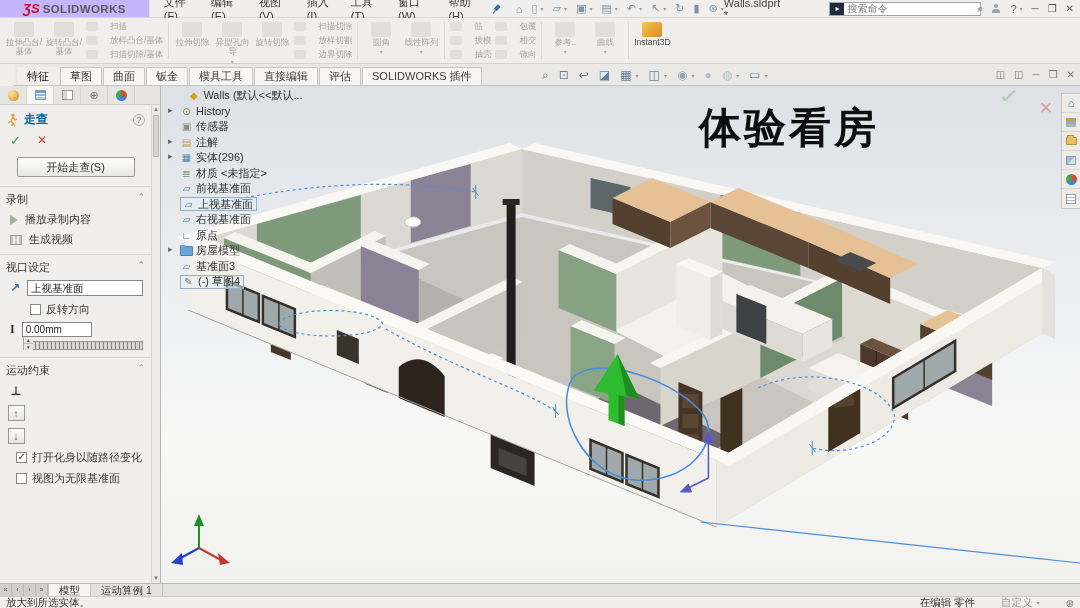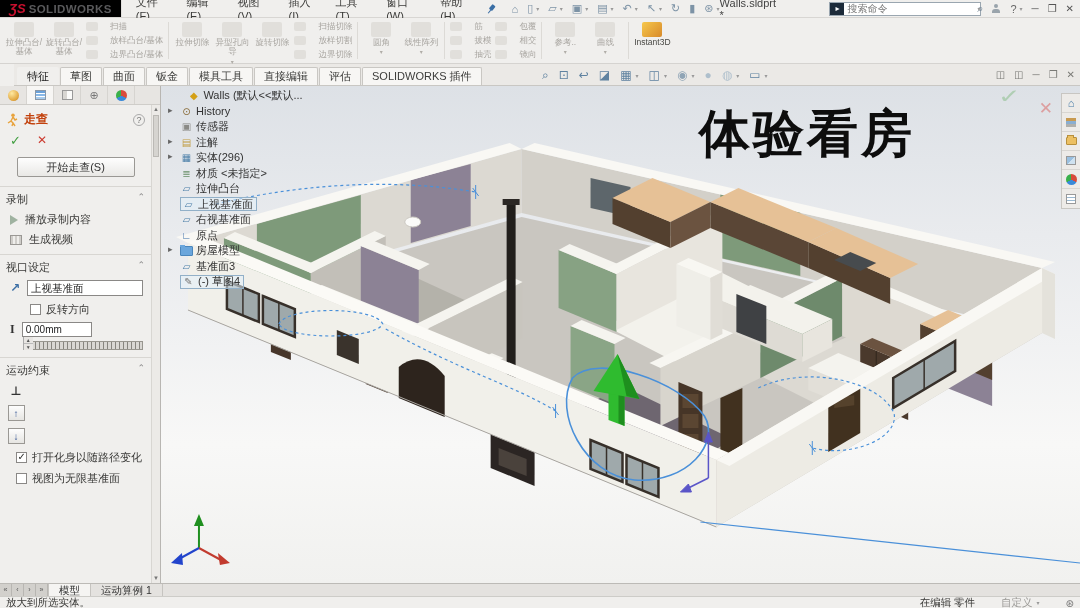--- a/index.html
+++ b/index.html
@@ -8,21 +8,21 @@
     --model-green:#7e9a7a; --model-purple:#8c8295; --model-tan:#e6c196; --model-brown:#53402f;
     --wall-white:#f1f0ea; --floor-gray:#c9c6c0; --floor-dark:#6e6670; --arrow-green:#2fbb2f;
   }
   *{margin:0;padding:0;box-sizing:border-box;}
   html,body{width:1080px;height:608px;overflow:hidden;}
   body{font-family:"Liberation Sans","DejaVu Sans",sans-serif;font-size:11px;color:#333;background:#e8e8e6;}
   .app{position:relative;width:1080px;height:608px;background:var(--ui-bg);}
 
   
   .titlebar{position:absolute;top:0;left:0;right:0;height:18px;background:var(--ui-bg);border-bottom:1px solid #d8d6d3;display:flex;align-items:center;}
-  .logo{display:flex;align-items:center;gap:3px;background:#000000;height:100%;padding:0 9px;border-right:1px solid #e2e0dd;}
+  .logo{display:flex;align-items:center;gap:3px;background:#c4b5fd;height:100%;padding:0 23px;border-right:1px solid #e2e0dd;}
   .logo-mark{font-style:italic;font-weight:bold;font-size:13px;color:var(--accent-red);}
   .logo-text{font-weight:bold;font-size:11.5px;color:#5a5a5c;letter-spacing:.4px;}
   .menus{display:flex;gap:16px;margin-left:14px;color:#3a3a38;}
   .menus span{cursor:default;}
   .menu-pin{width:10px;height:10px;position:relative;margin-left:10px;transform:rotate(40deg);}
   .menu-pin::before{content:"";position:absolute;left:3px;top:0;width:4px;height:6px;background:#3a6ea5;border-radius:1px;}
   .menu-pin::after{content:"";position:absolute;left:4.5px;top:6px;width:1px;height:4px;background:#3a6ea5;}
   .qa{display:flex;gap:9px;margin-left:16px;color:#7d93a6;font-size:11px;align-items:center;}
   .qa i{font-style:normal;}
   .qa-home::before{content:"⌂";}.qa-new::before{content:"▯";}.qa-open::before{content:"▱";}
@@ -74,21 +74,21 @@
   .ptabs{height:19px;display:flex;background:#e7e5e2;border-bottom:1px solid #cfcdc9;}
   .ptab{width:27px;display:flex;align-items:center;justify-content:center;border-right:1px solid #d6d4d0;}
   .ptab.active{background:#f7f6f4;}
   .pt-ball{width:11px;height:11px;border-radius:50%;background:radial-gradient(circle at 35% 30%,#ffe9a0,#e0a43c 70%,#a06a1a);}
   .pt-pm{width:11px;height:10px;border:1px solid #8a98a8;background:linear-gradient(#6aa0d8 0 2px,#fff 2px 3px,#88b8e8 3px 5px,#fff 5px 6px,#a8cbec 6px 8px,#fff 8px);}
   .pt-cfg{width:11px;height:10px;border:1px solid #999;background:linear-gradient(90deg,#d8d6d2 0 4px,#fbfbfa 4px);}
   .pt-target::before{content:"⊕";color:#777;font-size:11px;}
   .pt-rgb{width:11px;height:11px;border-radius:50%;background:conic-gradient(#d84a3a 0 120deg,#3a8ad8 120deg 240deg,#3ab04a 240deg);}
   .pbody{padding:0 0 0 0;height:calc(100% - 19px);overflow:hidden;padding-right:9px;}
   .phead{display:flex;align-items:center;gap:5px;padding:6px 6px 3px 6px;}
-  .phead .ttl{font-weight:bold;font-size:12px;color:#c2410c;}
+  .phead .ttl{font-weight:bold;font-size:12px;color:#0369a1;}
   .phelp{margin-left:auto;width:12px;height:12px;border:1px solid #aaa;border-radius:50%;font-size:9px;color:#777;display:flex;align-items:center;justify-content:center;}
   .pokrow{display:flex;gap:16px;padding:2px 10px 7px;}
   .pok{color:#3f9e3f;font-weight:bold;font-size:13px;}
   .pcancel{color:#cc3a2f;font-weight:bold;font-size:12px;}
   .startbtn{display:block;margin:2px auto 9px;width:118px;height:20px;line-height:18px;text-align:center;background:linear-gradient(#fefefe,#e9e8e5);border:1px solid #9a9894;border-radius:2px;font-size:11px;color:#333;}
   .sec{border-top:1px solid #d8d6d2;padding:5px 6px 7px;}
   .sec-title{color:#3a3a38;display:flex;}
   .sec-title .chev{margin-left:auto;color:#888;font-size:9px;}
   .prow{display:flex;align-items:center;gap:7px;padding:5px 2px 0 4px;color:#3a3a38;}
   .play-ic{width:0;height:0;border-left:8px solid #9fb2a0;border-top:5px solid transparent;border-bottom:5px solid transparent;}
@@ -113,21 +113,21 @@
   .listbox{flex:1;height:74px;background:var(--listbox-bg);border:1px solid #8aa8c2;margin-right:2px;}
   .listbox .sel{height:14px;background:var(--sel-blue);color:#0d3a66;font-size:10.5px;line-height:14px;padding:0 4px;}
   .pscroll{position:absolute;right:0;top:19px;bottom:0;width:9px;background:#eceae7;border-left:1px solid #d8d6d2;}
   .pscroll .up,.pscroll .dn{position:absolute;left:0;right:0;height:9px;font-size:6px;color:#777;text-align:center;line-height:9px;}
   .pscroll .up{top:0;} .pscroll .dn{bottom:0;}
   .pscroll .thumb{position:absolute;left:1px;right:1px;top:10px;height:42px;background:#d6d4d0;border:1px solid #bbb9b5;}
 
   
   .viewport{position:relative;flex:1;overflow:hidden;background:linear-gradient(180deg,#dde1e6 0%,#e9ebee 30%,#f8f8f7 72%,#f1f1ef 100%);}
   .model{position:absolute;inset:0;width:100%;height:100%;}
-  .vp-title{position:absolute;left:538px;top:14px;font-size:51px;font-weight:bold;color:#0d0d0d;letter-spacing:3px;white-space:nowrap;text-align:center;}
+  .vp-title{position:absolute;left:538px;top:14px;font-size:42px;font-weight:bold;color:#0d0d0d;letter-spacing:3px;white-space:nowrap;text-align:center;}
   .vp-check{position:absolute;right:62px;top:-2px;color:#98c49a;font-size:20px;font-weight:bold;opacity:.65;transform:scaleX(1.35);}
   .vp-x{position:absolute;right:27px;top:12px;color:#dc8f8f;font-size:17px;font-weight:bold;opacity:.8;}
   .taskpane{position:absolute;right:0;top:7px;width:19px;background:#edebe8;border:1px solid #c8c6c2;border-right:none;display:flex;flex-direction:column;}
   .tp-btn{height:19px;border-bottom:1px solid #d8d6d2;display:flex;align-items:center;justify-content:center;}
   .tp-btn:last-child{border-bottom:none;}
   .tp-home::before{content:"⌂";color:#4a7ea8;font-size:11px;}
   .tp-lib{width:10px;height:9px;background:linear-gradient(#c89a50 0 3px,#8aaed0 3px 6px,#b0b0ac 6px);}
   .tp-folder{width:11px;height:8px;background:#ecc063;border:1px solid #b8903c;border-radius:1px;position:relative;}
   .tp-folder::before{content:"";position:absolute;top:-3px;left:0;width:5px;height:2px;background:#ecc063;border:1px solid #b8903c;border-bottom:none;}
   .tp-palette{width:10px;height:9px;border:1px solid #999;background:linear-gradient(135deg,#9ac0e0 50%,#cfe2f0 50%);}
@@ -235,21 +235,21 @@
       <div class="rb-sm">
           <span class="rb-ic-s"></span>
           <span>扫描</span>
         </div>
       <div class="rb-sm">
           <span class="rb-ic-s"></span>
           <span>放样凸台/基体</span>
         </div>
       <div class="rb-sm">
           <span class="rb-ic-s"></span>
-          <span>边界凸台/基体</span>
+          <span>扫描切除/基体</span>
         </div>
     </div>
     <div class="rb-sep"></div>
     <div class="rb-big">
         <span class="rb-ic"></span>
         <span class="rb-lb">拉伸切除</span>
       </div>
     <div class="rb-big has-dd">
         <span class="rb-ic"></span>
         <span class="rb-lb">异型孔向导</span>
@@ -632,21 +632,21 @@
             <span class="caret">▸</span>
             <span class="ic ic-bodies"></span>
             <span>实体(296)</span>
           </div>
         <div class="tr-row">
             <span class="ic ic-mat"></span>
             <span>材质 &lt;未指定&gt;</span>
           </div>
         <div class="tr-row">
             <span class="ic ic-plane"></span>
-            <span>拉伸凸台</span>
+            <span>前视基准面</span>
           </div>
         <div class="tr-row">
             <span class="boxwrap">
               <span class="ic ic-plane"></span>
               <span>上视基准面</span>
             </span>
           </div>
         <div class="tr-row">
             <span class="ic ic-plane"></span>
             <span>右视基准面</span>

